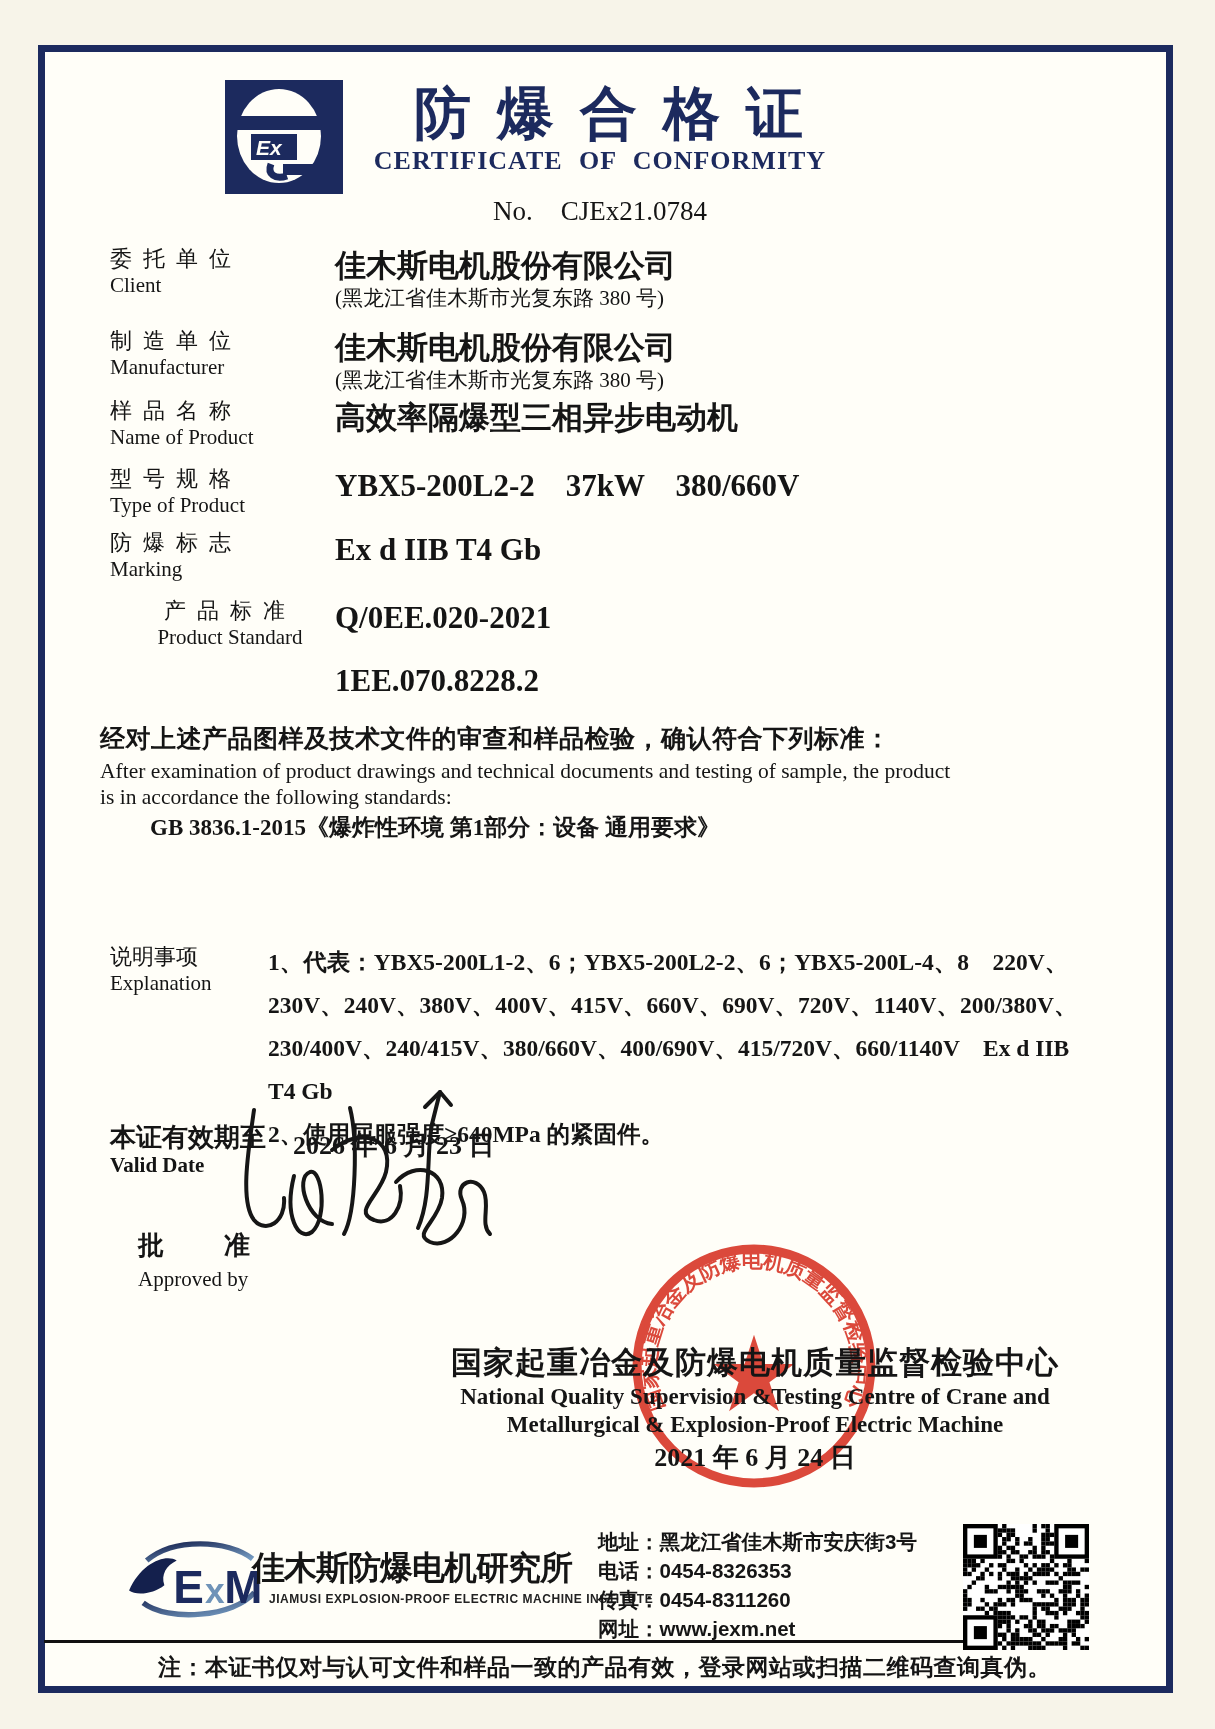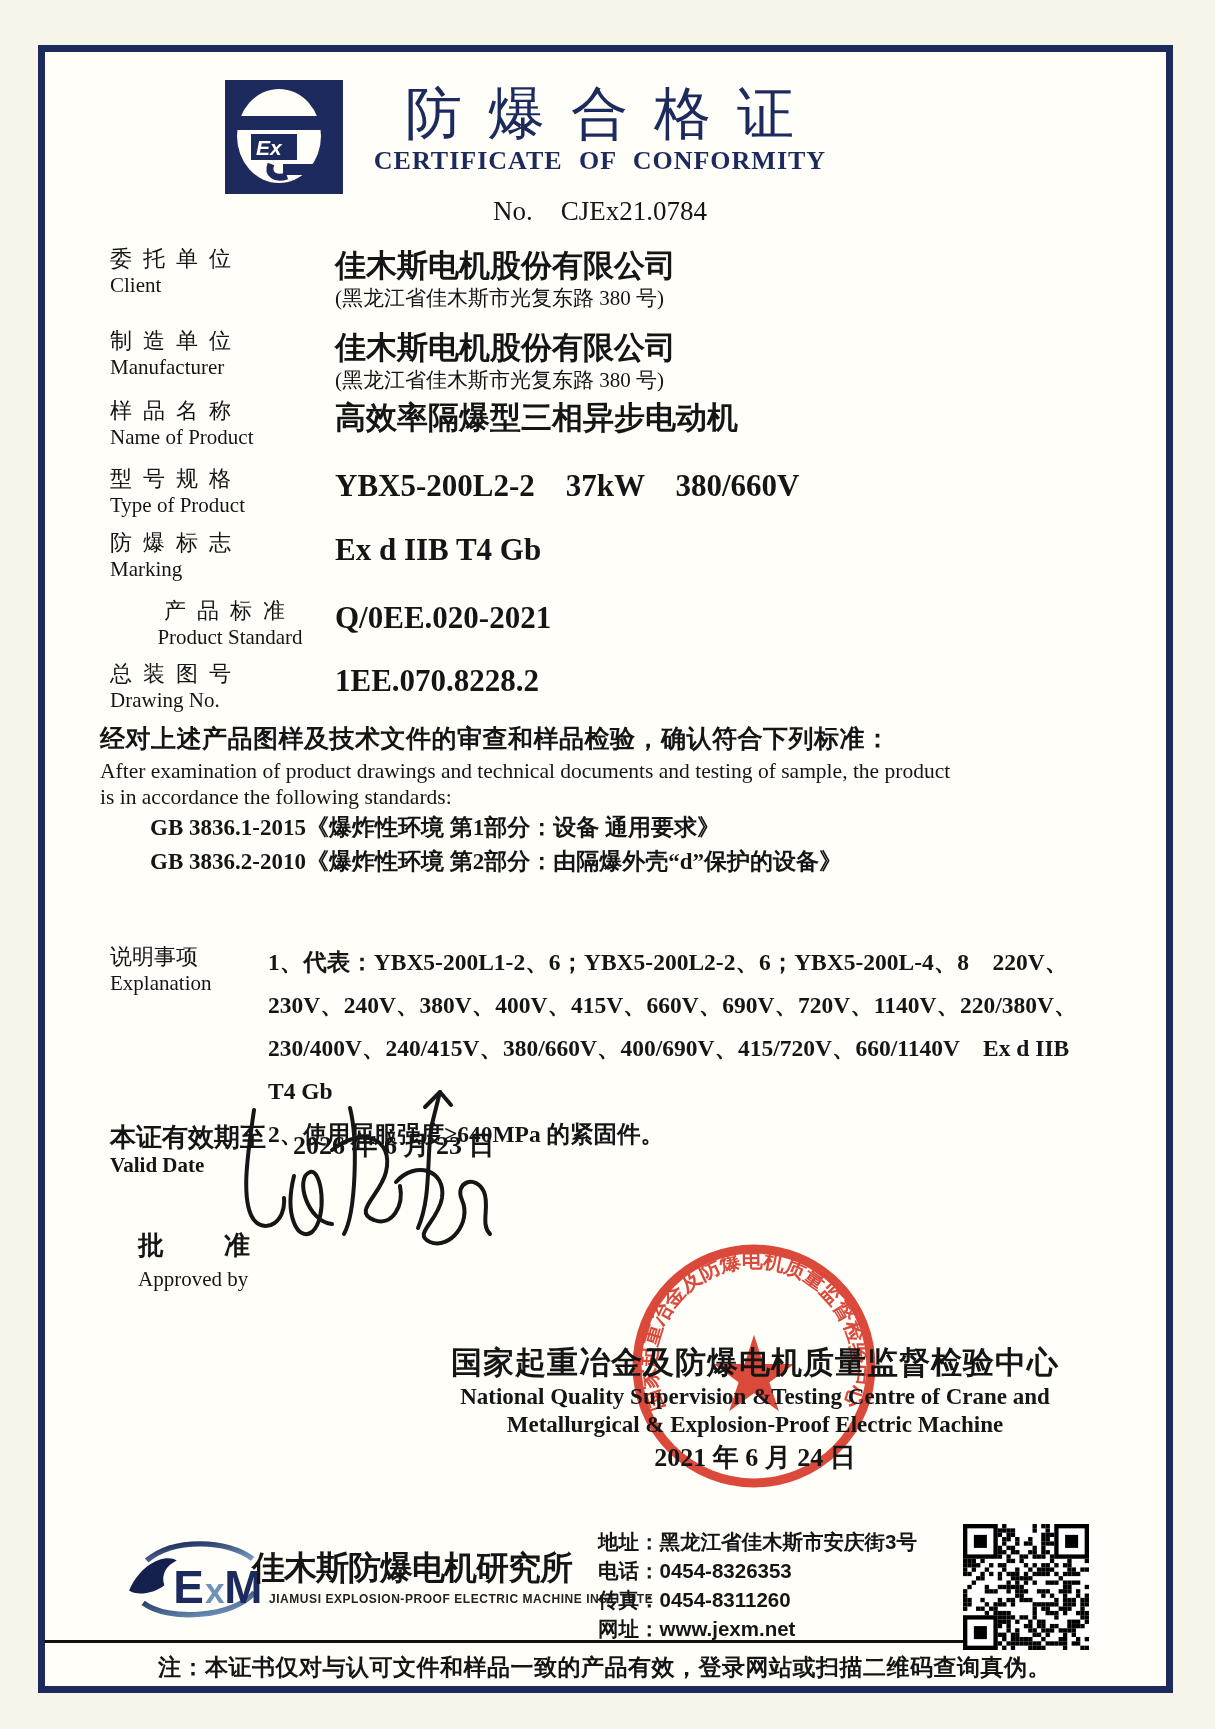--- a/index.html
+++ b/index.html
@@ -12,22 +12,22 @@
     --sans:"Liberation Sans","DejaVu Sans",sans-serif;
   }
   html,body{margin:0;padding:0;background:#e8e6dd;}
   .page{position:relative;width:1215px;height:1729px;background:var(--paper);
         font-family:var(--serif);color:var(--ink);overflow:hidden;margin:0 auto;}
   .frame{position:absolute;left:38px;top:45px;width:1121px;height:1634px;
          border:7px solid var(--navy);background:var(--inner);}
   .abs{position:absolute;}
 
   
-  .title-cn{left:360px;top:76px;width:460px;text-align:right;color:var(--navy);
-            font-family:var(--serif);font-weight:normal;font-size:57px;letter-spacing:26px;text-indent:26px;}
+  .title-cn{left:388px;top:76px;width:460px;text-align:left;color:var(--navy);
+            font-family:var(--serif);font-weight:bold;font-size:57px;letter-spacing:26px;text-indent:26px;}
   .title-en{left:340px;top:146px;width:520px;text-align:center;color:var(--navy);
             font-family:var(--serif);font-weight:bold;font-size:26px;letter-spacing:1px;word-spacing:9px;}
   .cert-no{left:340px;top:196px;width:520px;text-align:center;font-size:27px;font-family:var(--serif);}
   .cert-no .num{margin-left:28px;}
 
   
   .f-label{left:110px;width:240px;}
   .lab-cn{font-family:var(--sans);font-weight:normal;font-size:22px;letter-spacing:11px;color:var(--ink);line-height:1;}
   .lab-cn.tight{letter-spacing:0;}
   .lab-en{font-family:var(--serif);font-size:21px;margin-top:4px;line-height:1.1;}
@@ -121,41 +121,36 @@
     <div class="lab-en">Marking</div>
   </div>
   <div class="abs f-value" style="top:534px;">Ex d IIB T4 Gb</div>
 
   <div class="abs f-label" style="top:600px;text-align:center;">
     <div class="lab-cn">产品标准</div>
     <div class="lab-en">Product Standard</div>
   </div>
   <div class="abs f-value" style="top:602px;">Q/0EE.020-2021</div>
 
-  <div class="abs f-label" style="top:663px;">
-    <div class="lab-cn">总装图号</div>
-    <div class="lab-en">Drawing No.</div>
-  </div>
   <div class="abs f-value" style="top:665px;">1EE.070.8228.2</div>
 
   <div class="abs stmt-cn">经对上述产品图样及技术文件的审查和样品检验，确认符合下列标准：</div>
   <div class="abs stmt-en">
     <div>After examination of product drawings and technical documents and testing of sample, the product</div>
     <div>is in accordance the following standards:</div>
   </div>
   <div class="abs std-line" style="top:812px;">GB 3836.1-2015《爆炸性环境 第1部分：设备 通用要求》</div>
-  <div class="abs std-line" style="top:846px;">GB 3836.2-2010《爆炸性环境 第2部分：由隔爆外壳“d”保护的设备》</div>
 
   <div class="abs f-label" style="top:946px;">
     <div class="lab-cn tight">说明事项</div>
     <div class="lab-en">Explanation</div>
   </div>
   <div class="abs exp-lines">
     <div>1、代表：YBX5-200L1-2、6；YBX5-200L2-2、6；YBX5-200L-4、8　220V、</div>
-    <div>230V、240V、380V、400V、415V、660V、690V、720V、1140V、220/380V、</div>
+    <div>230V、240V、380V、400V、415V、660V、690V、720V、1140V、200/380V、</div>
     <div>230/400V、240/415V、380/660V、400/690V、415/720V、660/1140V　Ex d IIB</div>
     <div>T4 Gb</div>
     <div>2、使用屈服强度≥640MPa 的紧固件。</div>
   </div>
 
   <div class="abs" style="left:110px;top:1124px;">
     <div class="big-label">本证有效期至</div>
     <div class="lab-en bold">Valid Date</div>
   </div>
   <div class="abs valid-value">2026 年 6 月 23 日</div>

